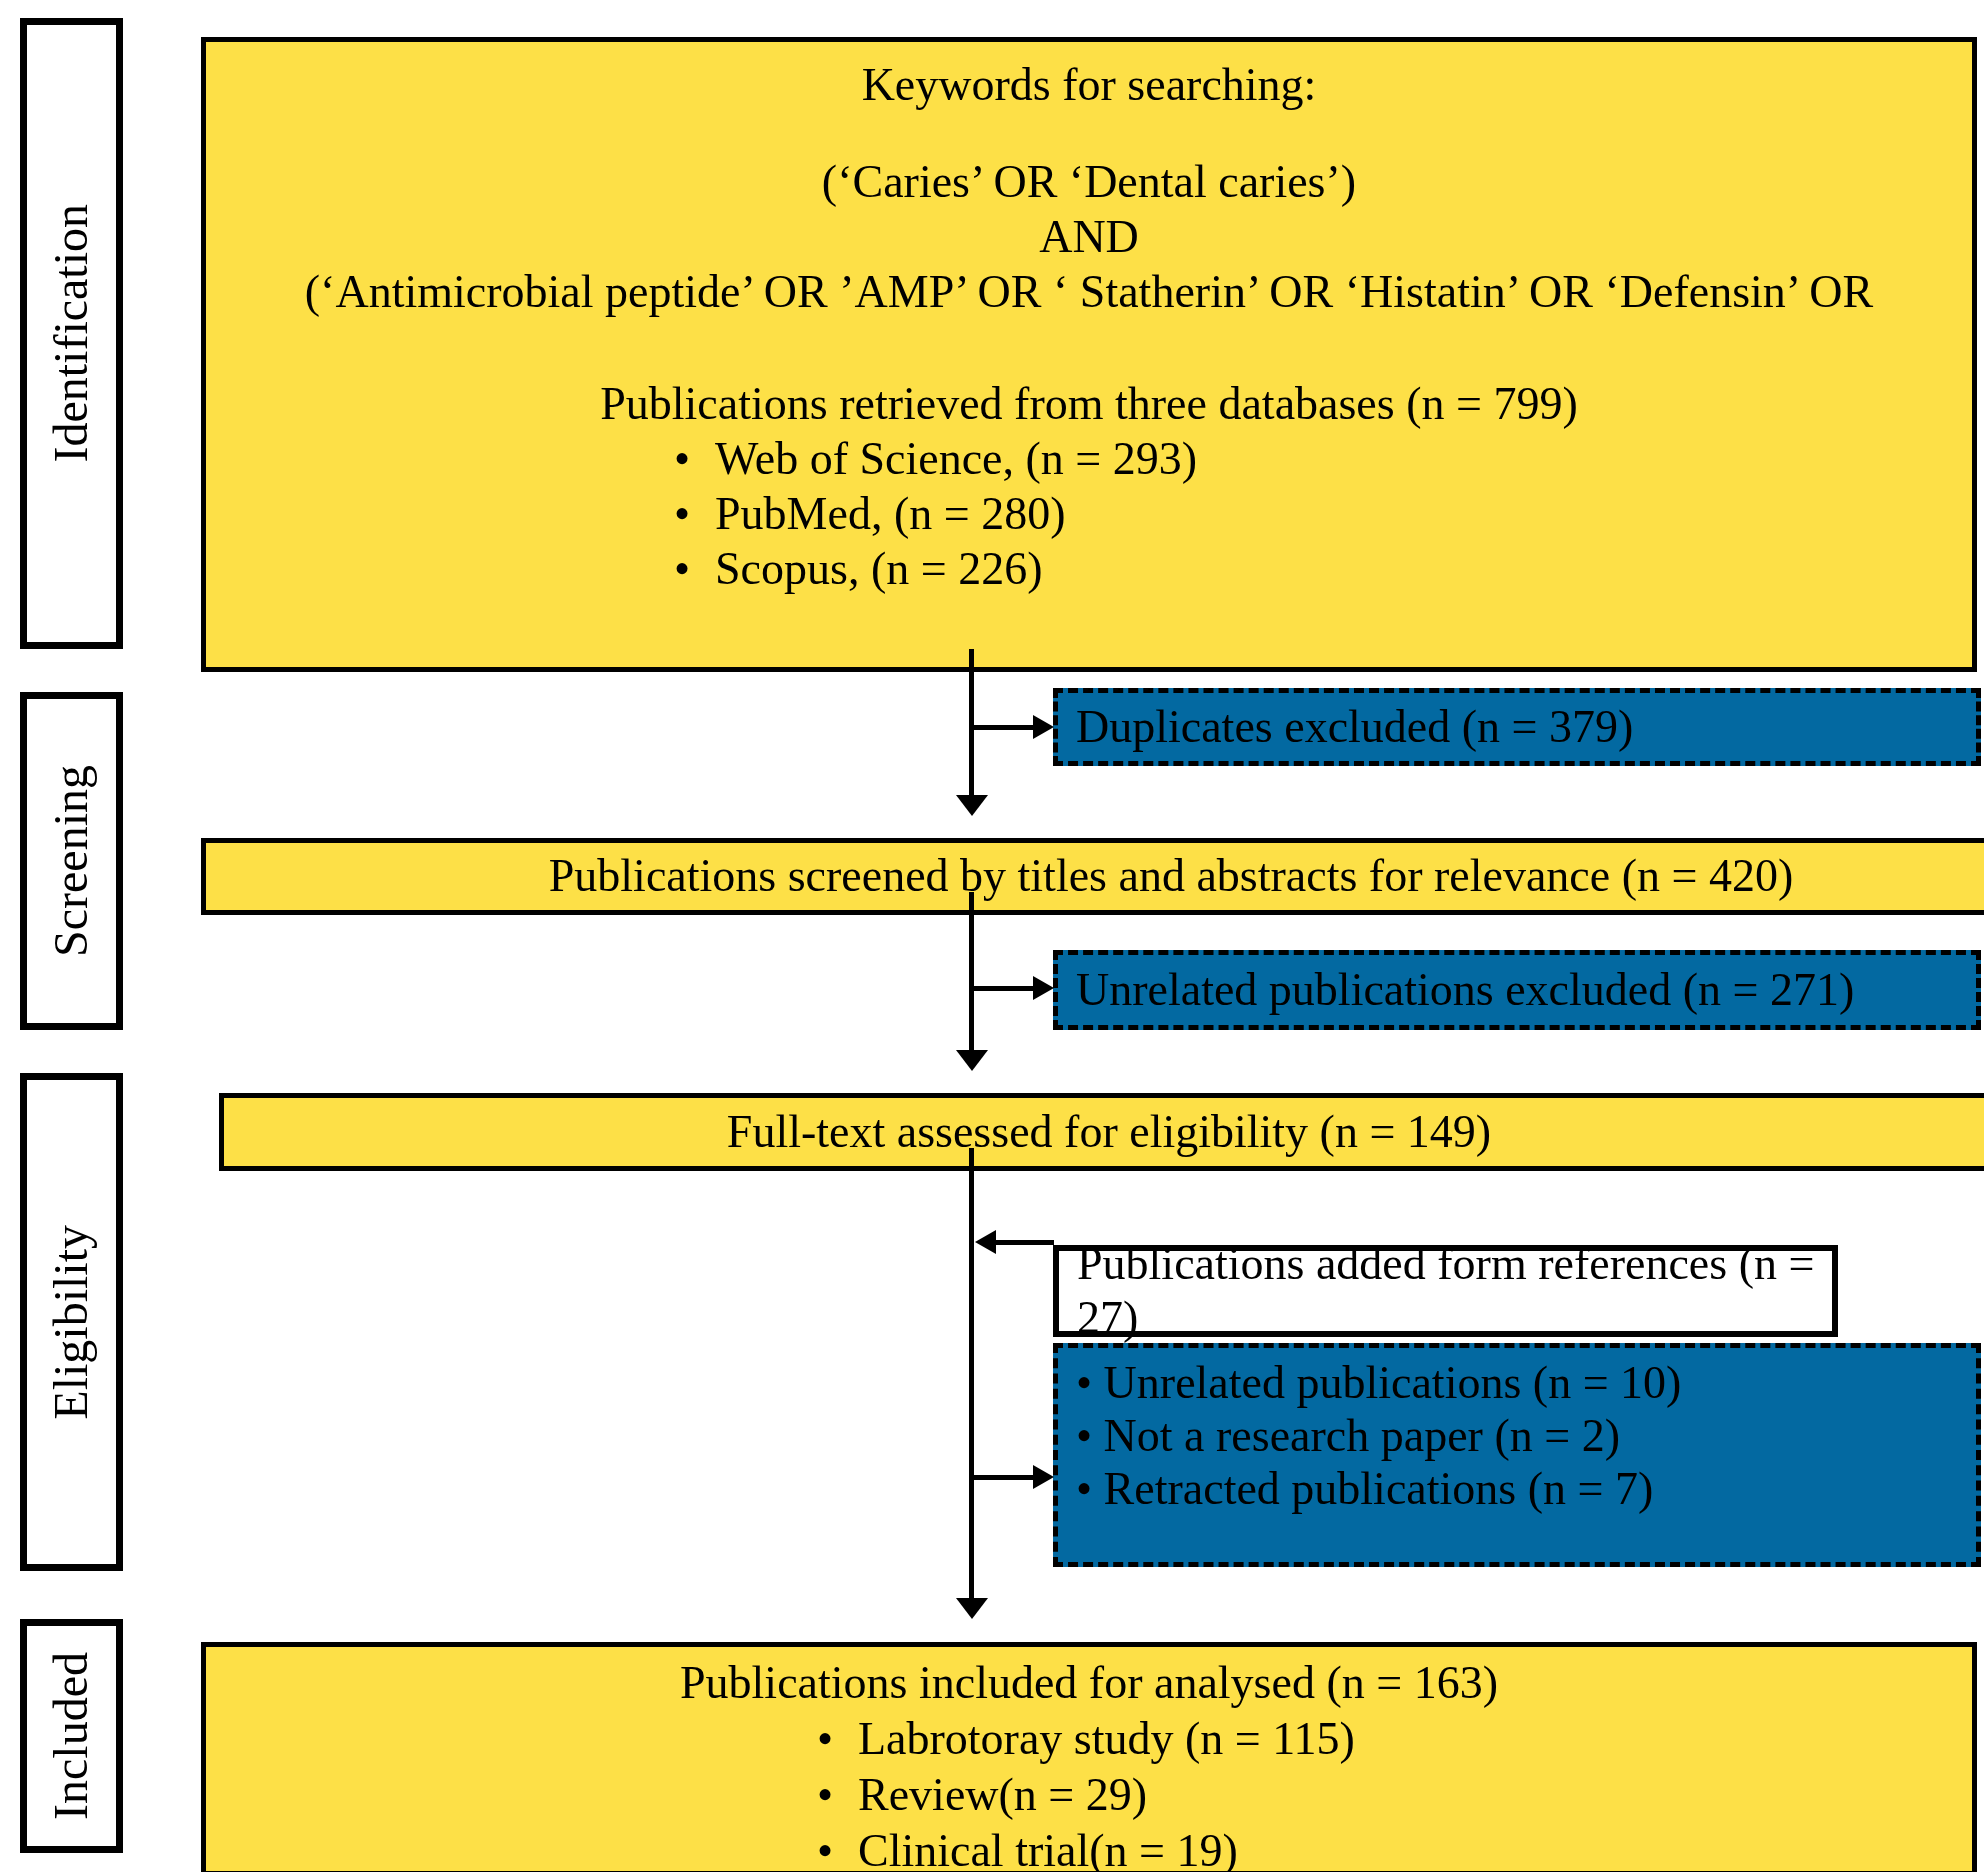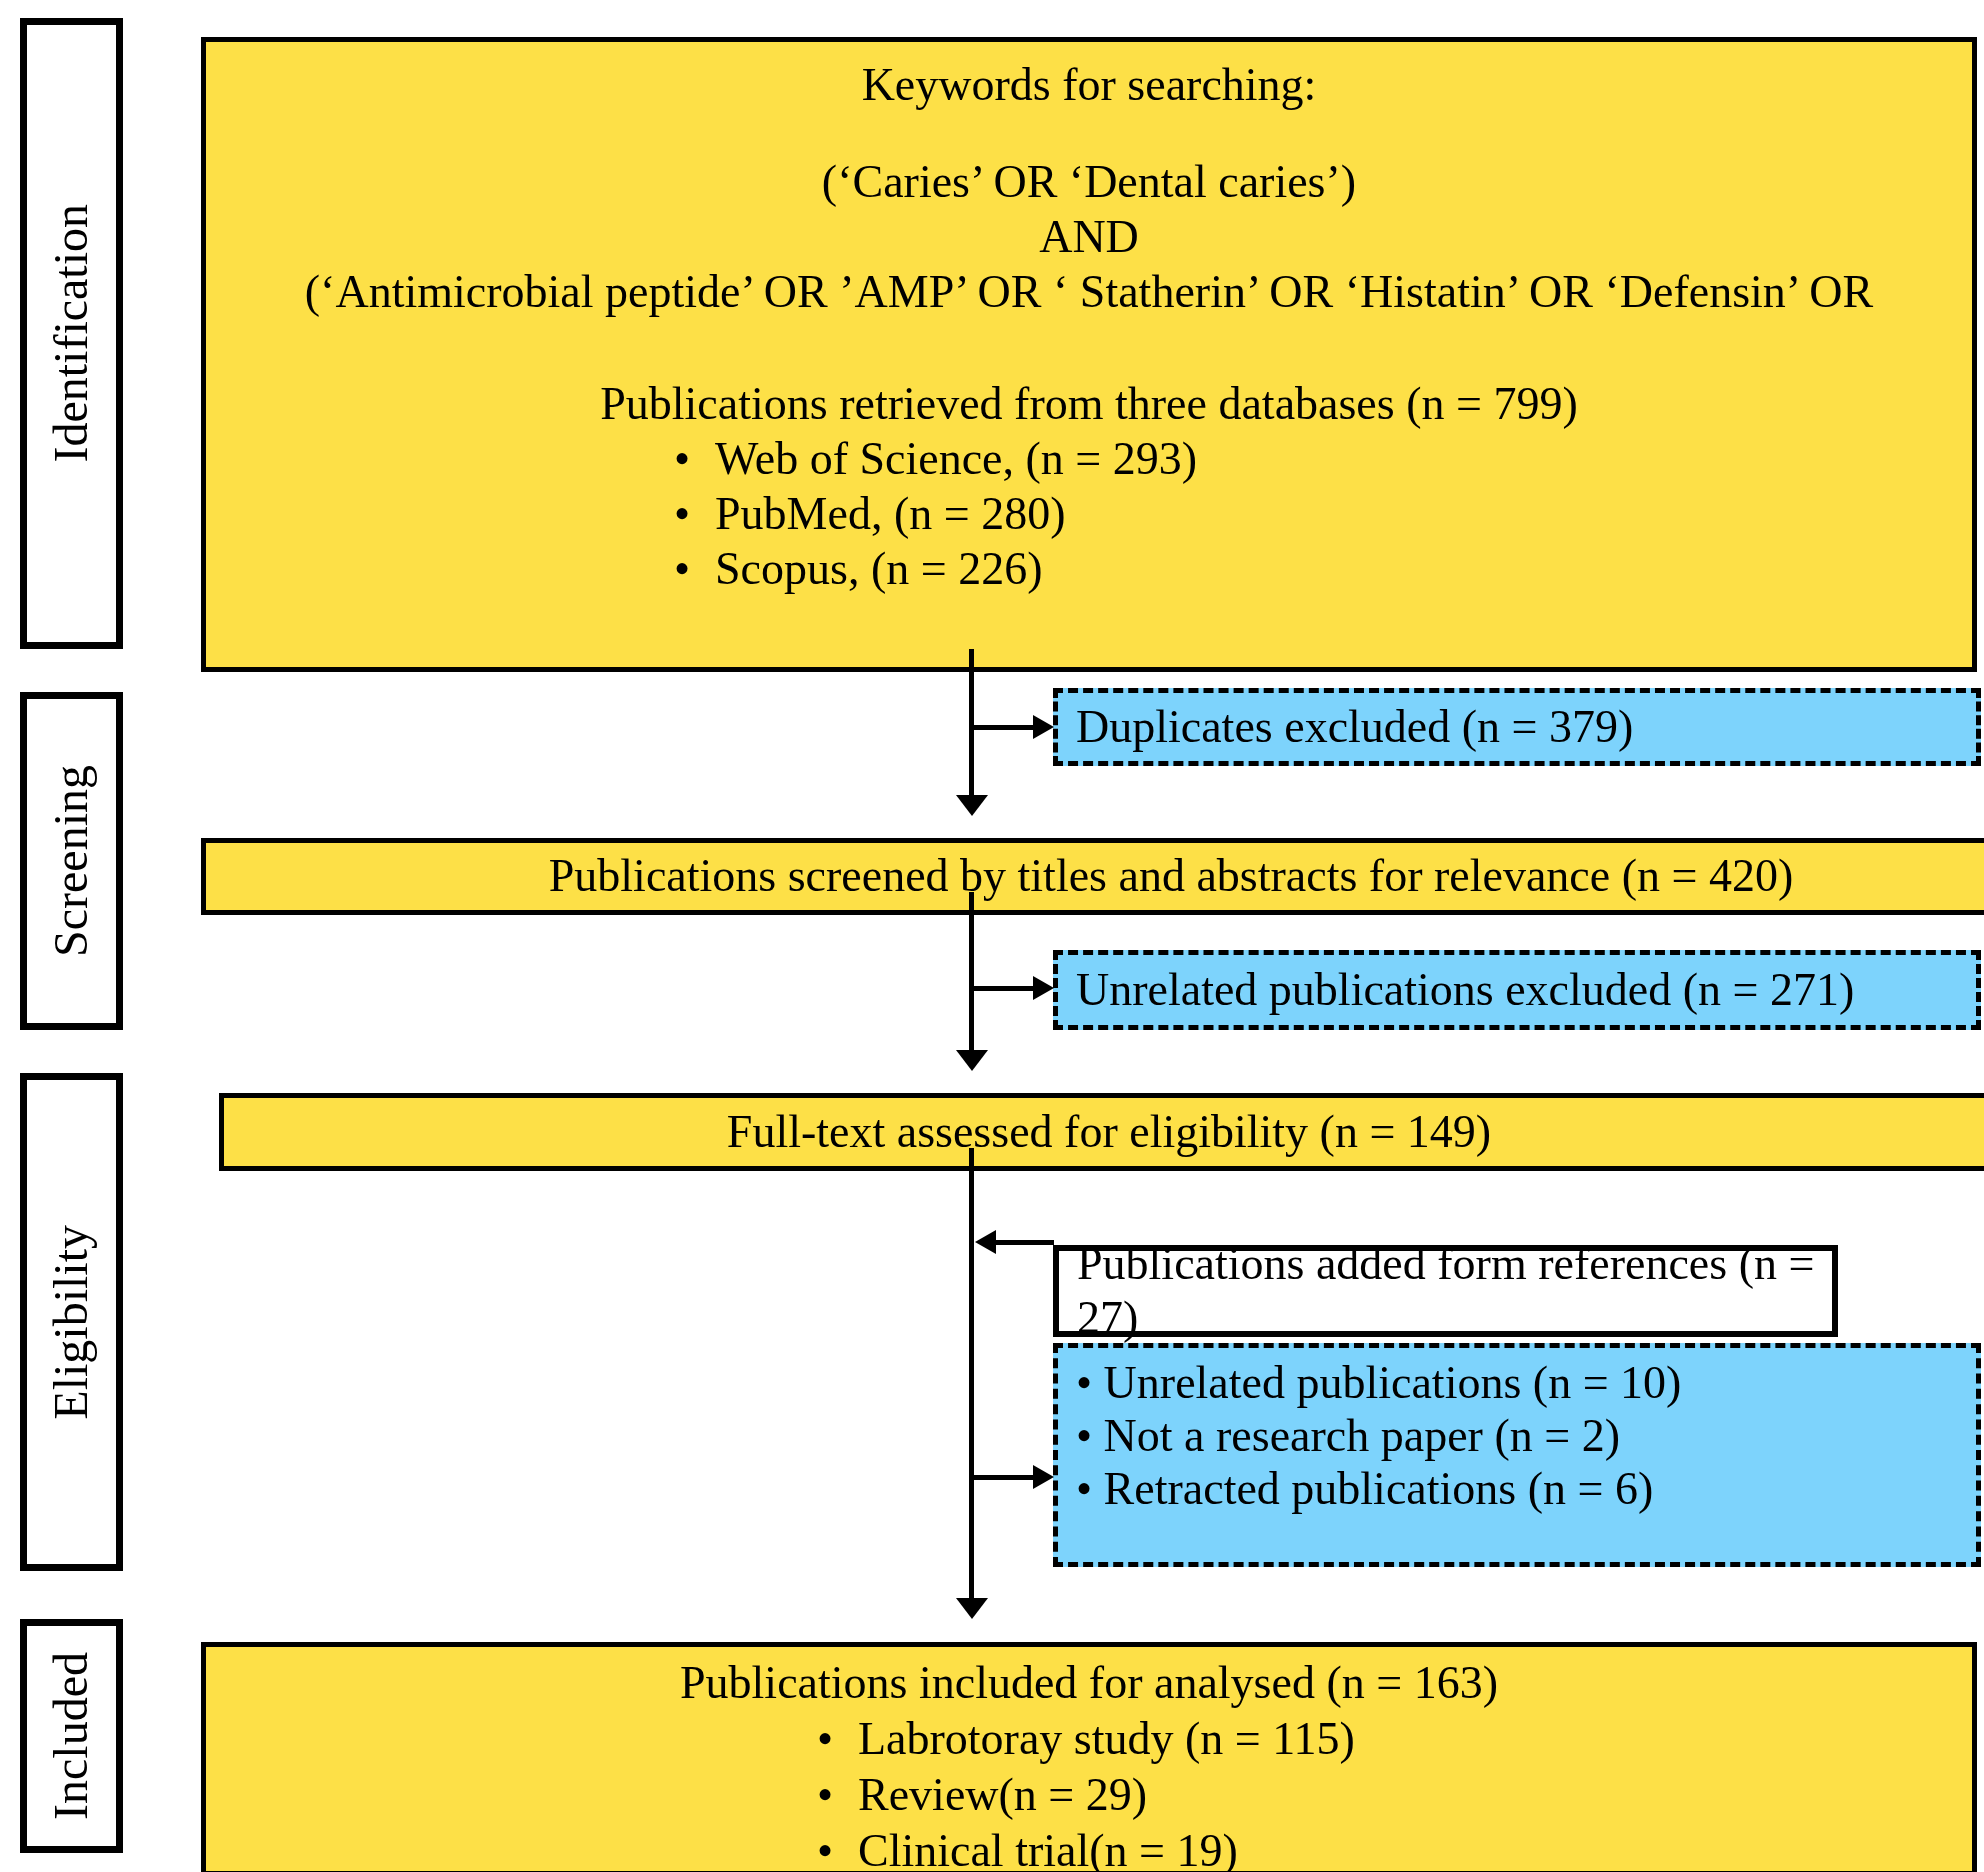--- a/index.html
+++ b/index.html
@@ -31,21 +31,21 @@
     background:#fde047;
     margin-top:23px;
   }
   .centerline{
     display:flex;align-items:center;justify-content:center;
     text-align:center;
   }
   
   .dashedbox{
     border:5.4px dashed #000;
-    background:#7dd3fc;
+    background:#0369a1;
     display:flex;align-items:center;
   }
   .solidbranch{
     border:6.6px solid #000;
     background:#fff;
     display:flex;align-items:center;
   }
   .padleft{padding-left:18px;}
   
   .line{background:#000;}
@@ -138,21 +138,21 @@
   </div>
 
   <div class="abs solidbranch padleft" style="left:1053px;top:1245px;width:785px;height:92px;">
     <span>Publications added form references (n = 27)</span>
   </div>
 
   <div class="abs dashedbox" style="left:1053px;top:1343px;width:928px;height:224px;align-items:flex-start;">
     <div class="excluded-inner">
       <div class="xline"><span class="b">•</span> <span>Unrelated publications (n = 10)</span></div>
       <div class="xline"><span class="b">•</span> <span>Not a research paper (n = 2)</span></div>
-      <div class="xline"><span class="b">•</span> <span>Retracted publications (n = 6)</span></div>
+      <div class="xline"><span class="b">•</span> <span>Retracted publications (n = 7)</span></div>
     </div>
   </div>
 
   <div class="abs mainbox included-inner" style="left:201px;top:1619px;width:1776px;height:234px;">
     <div class="iline">Publications included for analysed (n = 163)</div>
     <div class="bullets-left" style="padding-left:611px;">
       <div class="iline bullet-row"><span class="b">•</span><span>Labrotoray study (n = 115)</span></div>
       <div class="iline bullet-row"><span class="b">•</span><span>Review(n = 29)</span></div>
       <div class="iline bullet-row"><span class="b">•</span><span>Clinical trial(n = 19)</span></div>
     </div>

